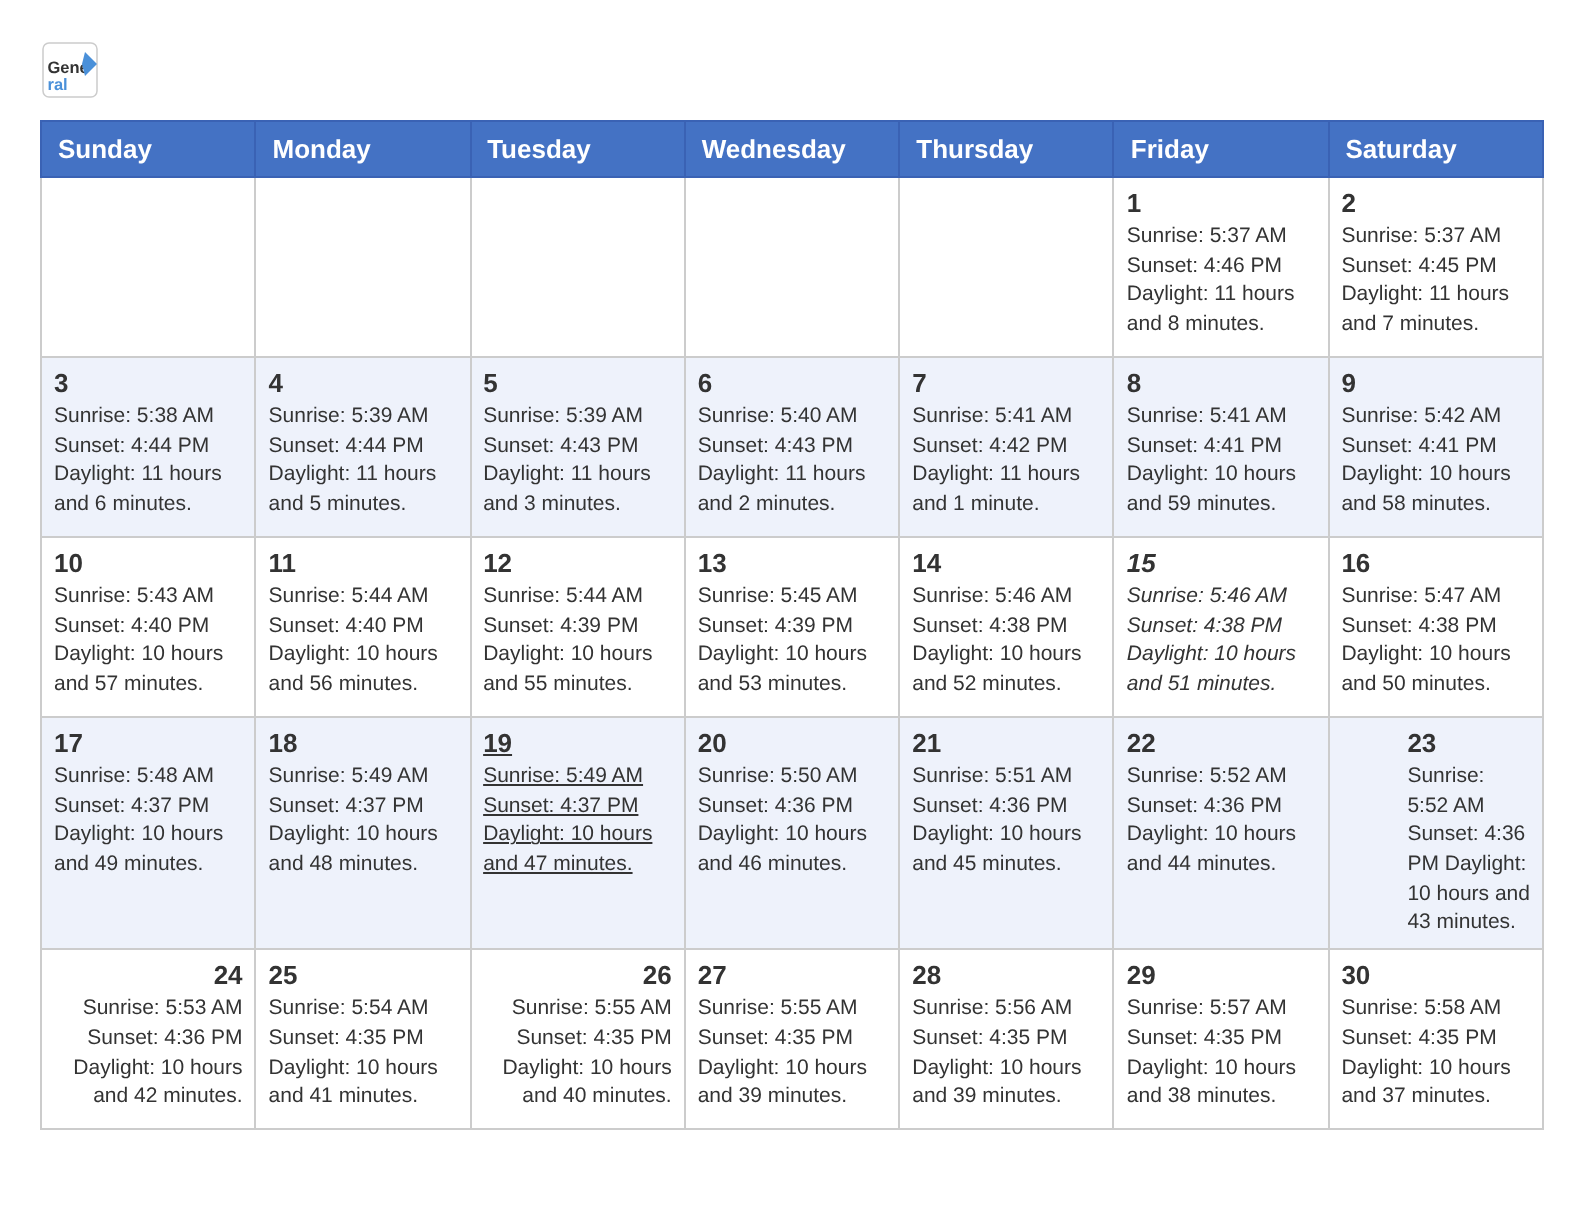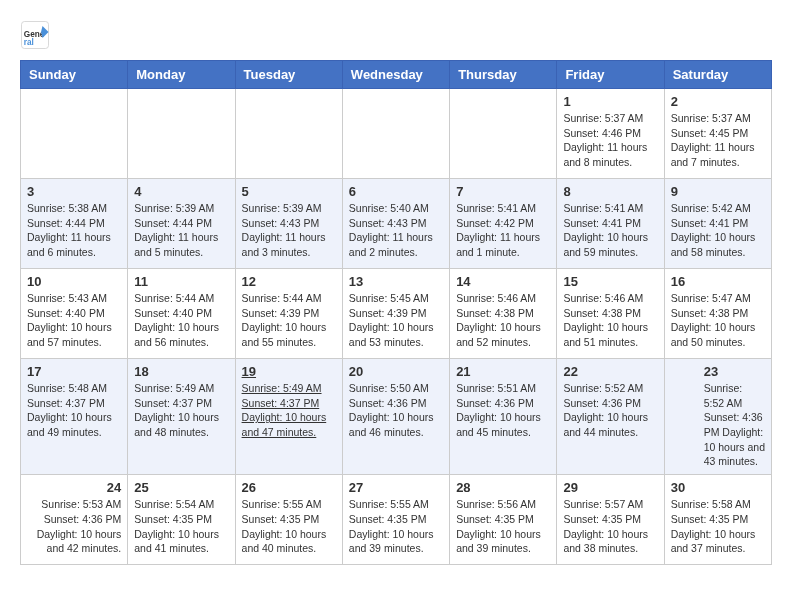--- a/index.html
+++ b/index.html
@@ -204,21 +204,21 @@
           <div class="day-info">Sunrise: 5:45 AM
 Sunset: 4:39 PM
 Daylight: 10 hours and 53 minutes.</div>
         </td>
         <td style="background-color: inherit;">
           <span class="day-number">14</span>
           <div class="day-info">Sunrise: 5:46 AM
 Sunset: 4:38 PM
 Daylight: 10 hours and 52 minutes.</div>
         </td>
-        <td style="background-color: inherit;">
+        <td style="background-color: inherit; font-style: italic;">
           <span class="day-number">15</span>
           <div class="day-info">Sunrise: 5:46 AM
 Sunset: 4:38 PM
 Daylight: 10 hours and 51 minutes.</div>
         </td>
         <td style="background-color: inherit;">
           <span class="day-number">16</span>
           <div class="day-info">Sunrise: 5:47 AM
 Sunset: 4:38 PM
 Daylight: 10 hours and 50 minutes.</div>
@@ -274,21 +274,21 @@
           <div class="day-info">Sunrise: 5:53 AM
 Sunset: 4:36 PM
 Daylight: 10 hours and 42 minutes.</div>
         </td>
         <td style="background-color: inherit;">
           <span class="day-number">25</span>
           <div class="day-info">Sunrise: 5:54 AM
 Sunset: 4:35 PM
 Daylight: 10 hours and 41 minutes.</div>
         </td>
-        <td style="background-color: inherit;">
+        <td style="background-color: inherit; text-align: right;">
           <span class="day-number">26</span>
           <div class="day-info">Sunrise: 5:55 AM
 Sunset: 4:35 PM
 Daylight: 10 hours and 40 minutes.</div>
         </td>
         <td style="background-color: inherit;">
           <span class="day-number">27</span>
           <div class="day-info">Sunrise: 5:55 AM
 Sunset: 4:35 PM
 Daylight: 10 hours and 39 minutes.</div>

